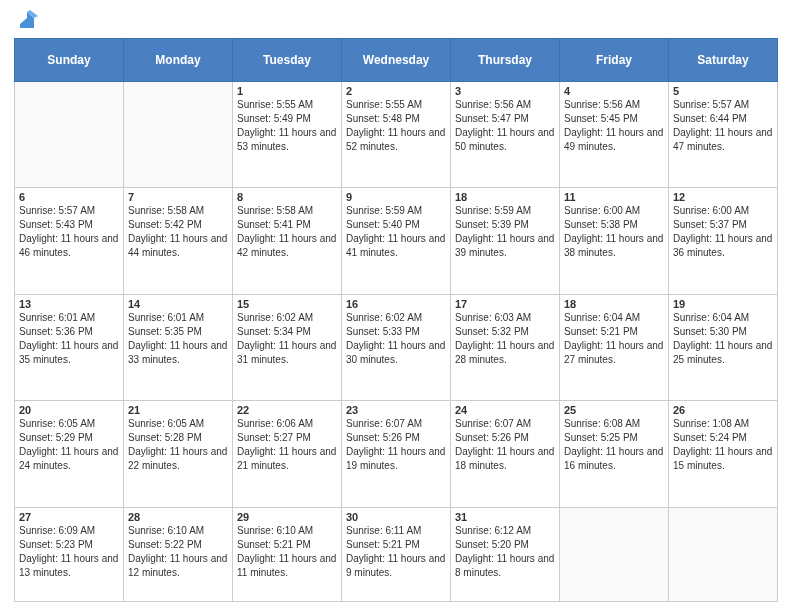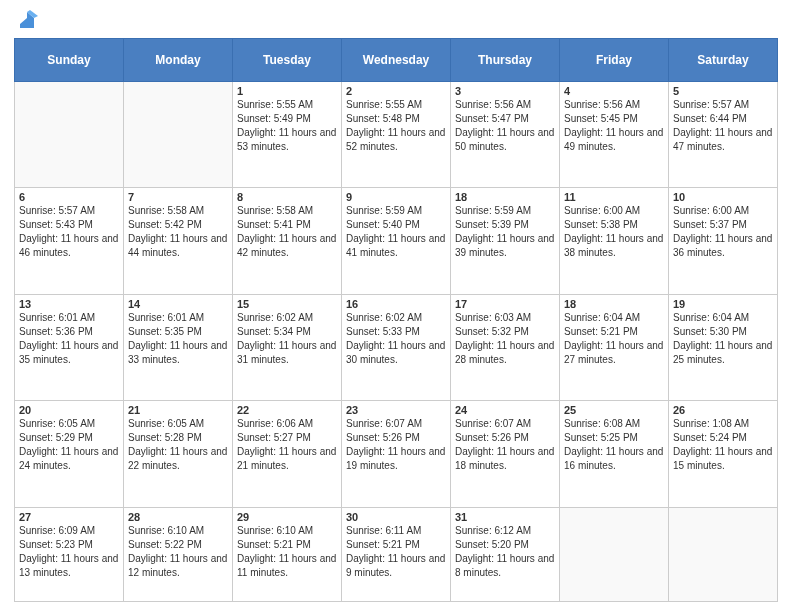--- a/index.html
+++ b/index.html
@@ -202,21 +202,21 @@
 Sunset: 5:39 PM
 Daylight: 11 hours and 39 minutes.</div>
           </td>
           <td>
             <span class="day-number">11</span>
             <div class="day-info">Sunrise: 6:00 AM
 Sunset: 5:38 PM
 Daylight: 11 hours and 38 minutes.</div>
           </td>
           <td>
-            <span class="day-number">10</span>
+            <span class="day-number">12</span>
             <div class="day-info">Sunrise: 6:00 AM
 Sunset: 5:37 PM
 Daylight: 11 hours and 36 minutes.</div>
           </td>
         </tr>
         <tr>
           <td>
             <span class="day-number">13</span>
             <div class="day-info">Sunrise: 6:01 AM
 Sunset: 5:36 PM

